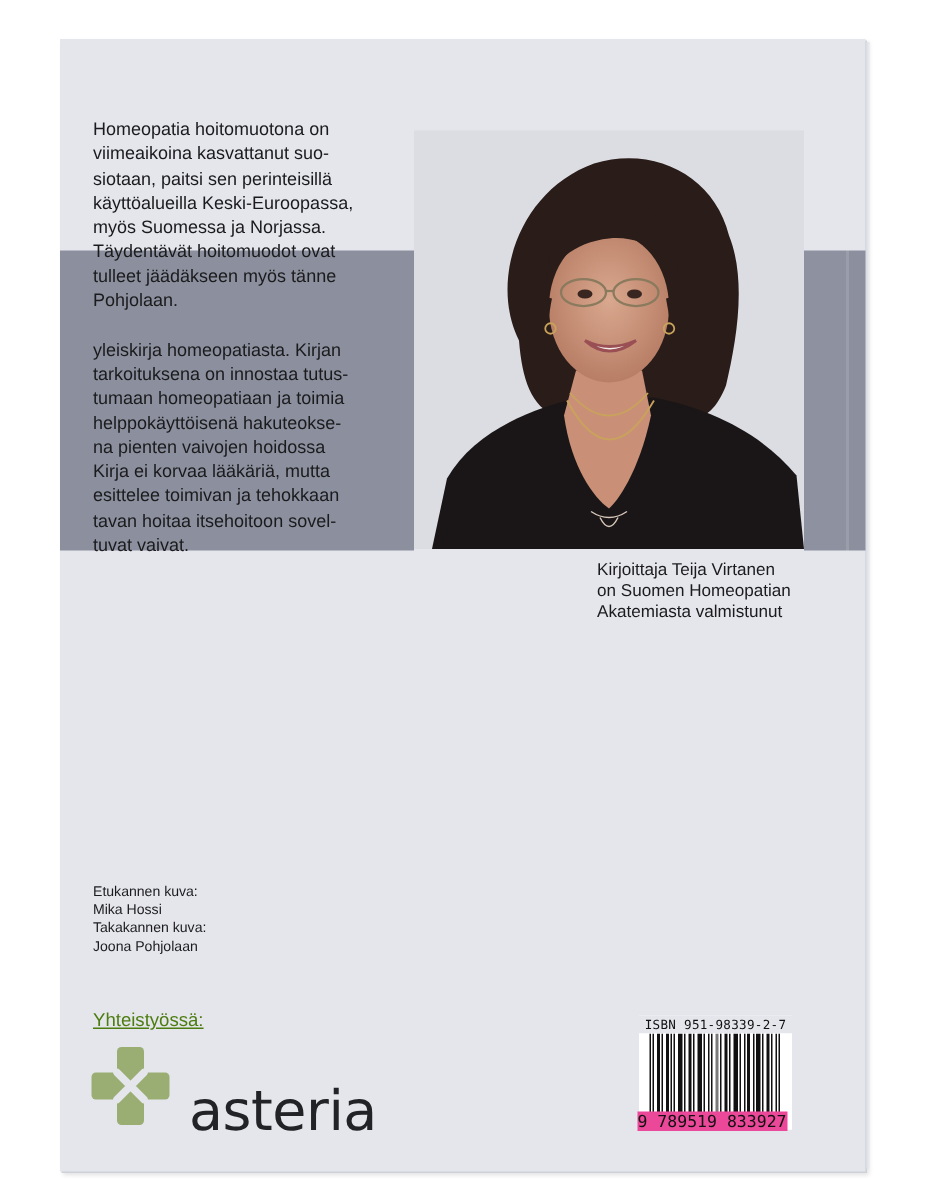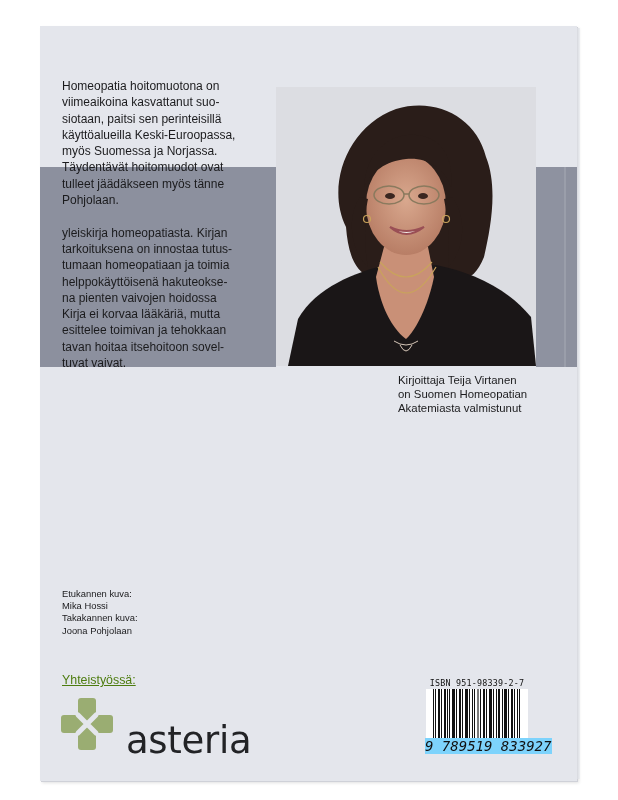--- a/index.html
+++ b/index.html
@@ -71,22 +71,22 @@
       background: #ffffff;
     }
     .isbn-label {
       font-family: "DejaVu Sans Mono", "Liberation Mono", monospace;
       font-size: 8.4px; letter-spacing: 0.2px; color: #111;
       text-align: center; padding-top: 1px; height: 12px; background: #e4e6ec;
     }
     .barcode { height: 64px; position: relative; background: #ffffff; }
     .barcode-digits {
       font-family: "DejaVu Sans Mono", "Liberation Mono", monospace;
-      font-size: 14px; color: #111; position: absolute; left: -1px; bottom: -1px;
-      background: #7dd3fc; padding-right: 1px; white-space: pre; font-style: italic;
+      font-size: 11px; color: #111; position: absolute; left: -1px; bottom: -1px;
+      background: #ec4899; padding-right: 1px; white-space: pre;
     }
   </style>
 </head>
 <body>
 
 <div class="stage">
   <div class="book">
     <div class="book-edge"></div>
 
     <div class="band band-left"></div>

